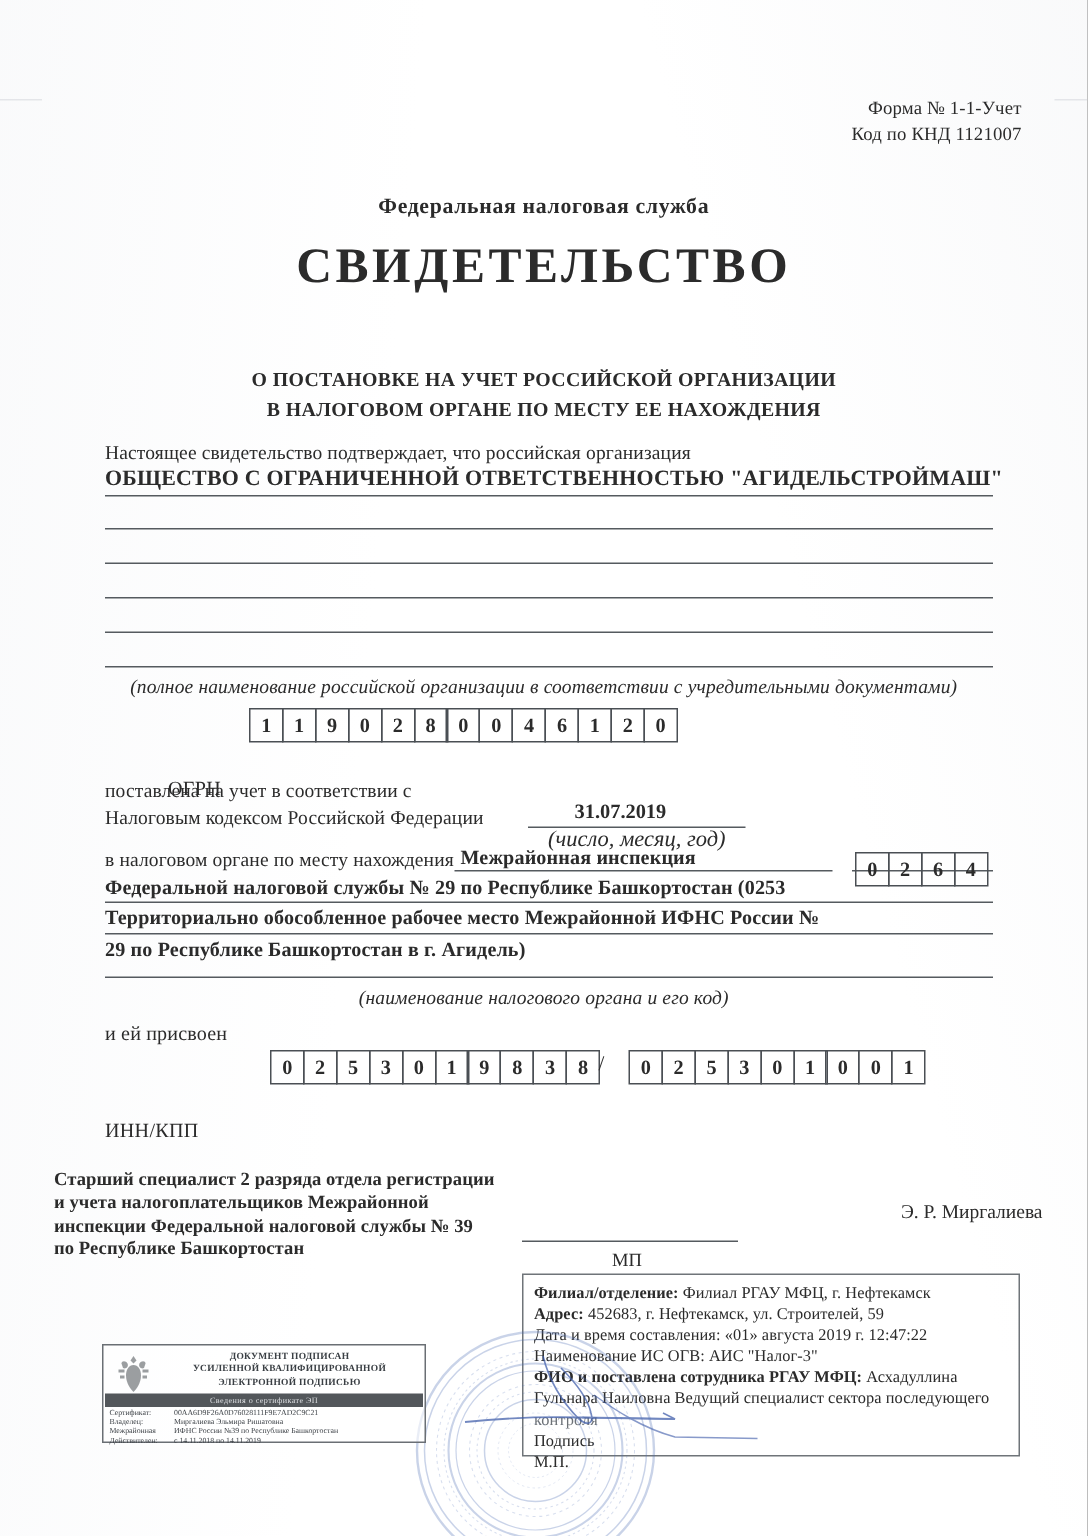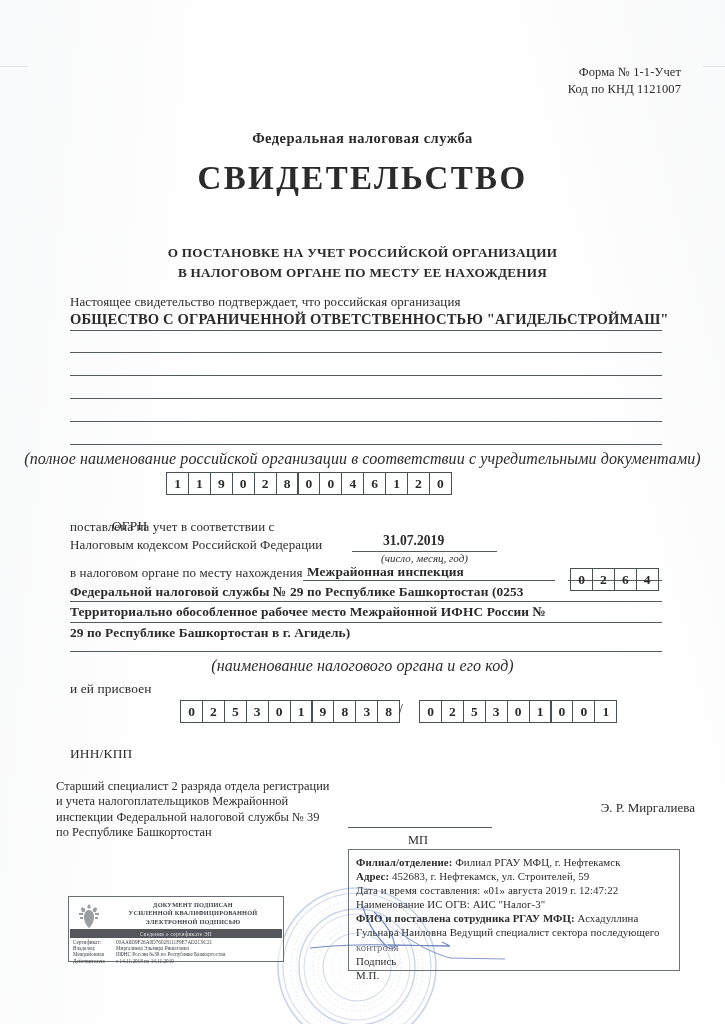--- a/index.html
+++ b/index.html
@@ -91,21 +91,21 @@
     position: absolute;
     left: 70px;
     width: 592px;
     height: 0;
     border-top: 1.1px solid #555a5f;
   }
   .caption {
     position: absolute;
     left: 0; right: 0;
     text-align: center;
-    font-size: 16px;
+    font-size: 13px;
     font-style: italic;
     letter-spacing: .1px;
   }
 
   
   .boxrow { position: absolute; display: flex; }
   .boxrow .cell {
     width: 21px;
     height: 21px;
     border: 1.1px solid #4a4f54;
@@ -145,25 +145,26 @@
   }
   .short-rule {
     position: absolute;
     height: 0;
     border-top: 1.1px solid #555a5f;
   }
 
   
   .sig-block {
     position: absolute;
-    left: 56px;
+    left: 36px;
     top: 779px;
     font-size: 12.4px;
     line-height: 15.4px;
     letter-spacing: .05px;
+    font-weight: bold;
   }
   .sig-name {
     position: absolute;
     right: 30px;
     top: 800px;
     font-size: 13px;
   }
   .mp-label {
     position: absolute;
     left: 408px;
@@ -315,21 +316,21 @@
       <div class="cell">6</div>
       <div class="cell">1</div>
       <div class="cell">2</div>
       <div class="cell">0</div>
     </div>
 
   <div class="field-text" style="left:70px;top:519px">поставлена на учет в соответствии с</div>
   <div class="field-text" style="left:70px;top:537px">Налоговым кодексом Российской Федерации</div>
   <div class="short-rule" style="left:352px;top:551px;width:145px"></div>
   <div class="date-val" style="left:383px;top:533px">31.07.2019</div>
-  <div style="position:absolute;left:352px;top:552px;width:145px;text-align:center;font-size:11px;font-style:italic">(число, месяц, год)</div>
+  <div style="position:absolute;left:352px;top:552px;width:145px;text-align:center;font-size:15px;font-style:italic">(число, месяц, год)</div>
 
   <div class="field-text" style="left:70px;top:565px">в налоговом органе по месту нахождения</div>
   <div class="field-bold" style="left:307px;top:564px">Межрайонная инспекция</div>
   <div class="short-rule" style="left:303px;top:580px;width:252px"></div>
   <div class="short-rule" style="left:568px;top:580px;width:94px"></div>
 
   <div class="field-bold" style="left:70px;top:584px">Федеральной налоговой службы № 29 по Республике Башкортостан (0253</div>
   <div class="boxrow" id="authority-code-row" style="left:570px;top:568px">
       <div class="cell">0</div>
       <div class="cell">2</div>

